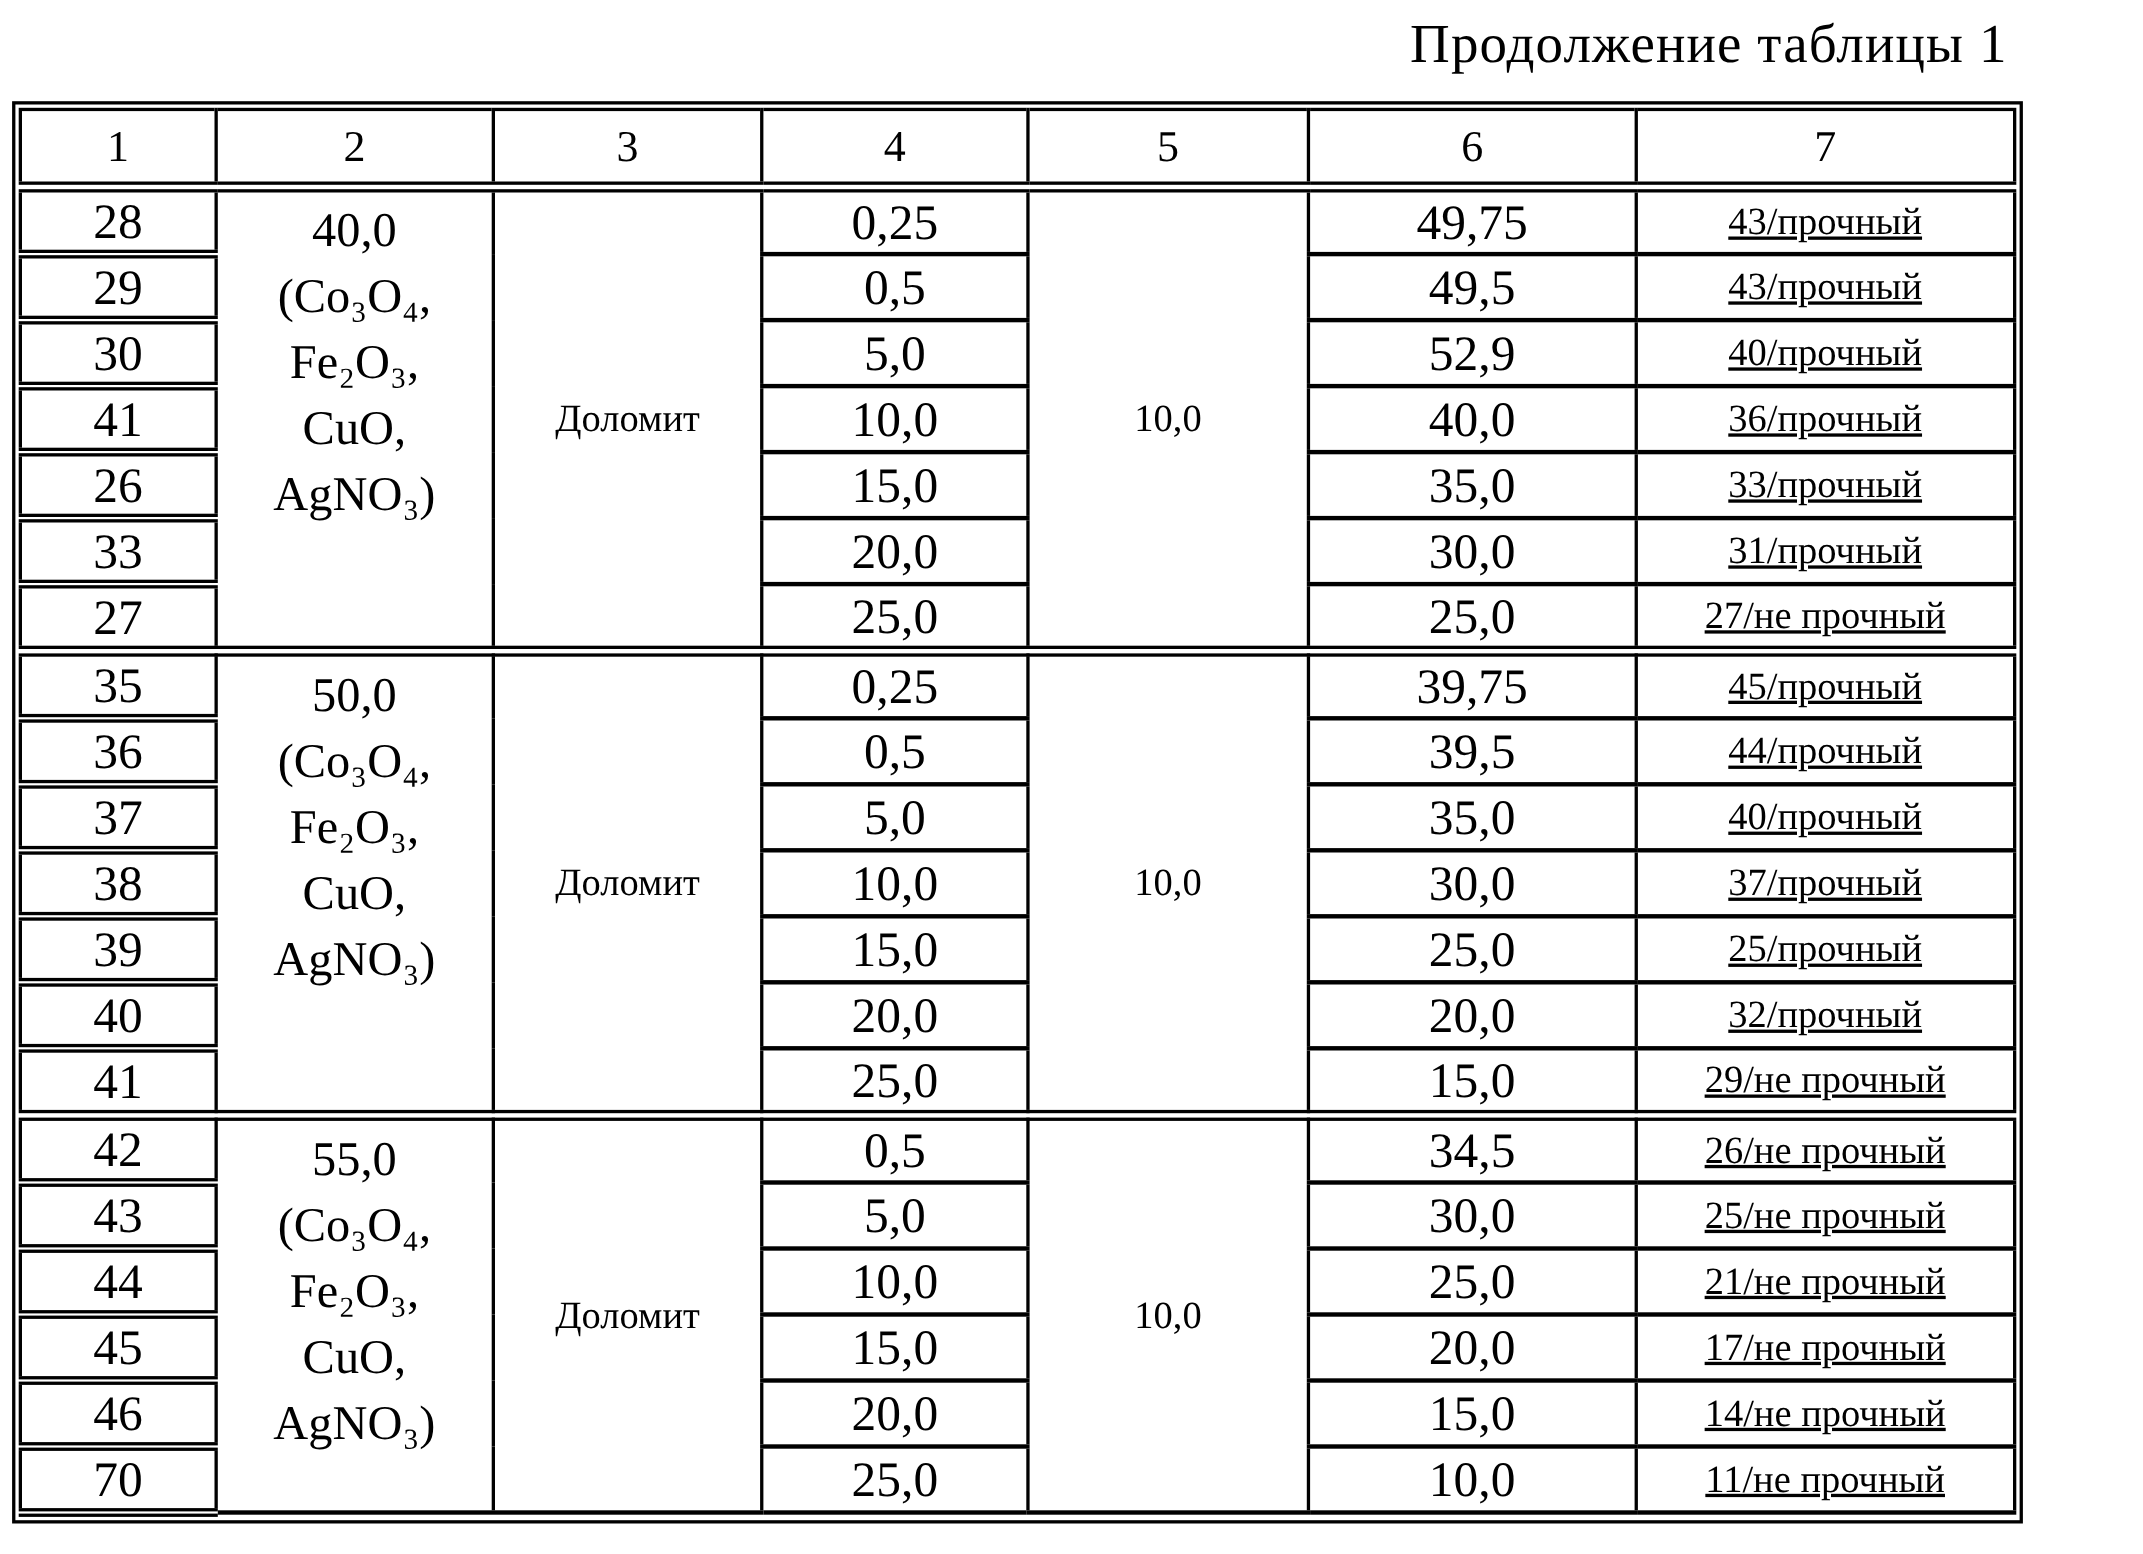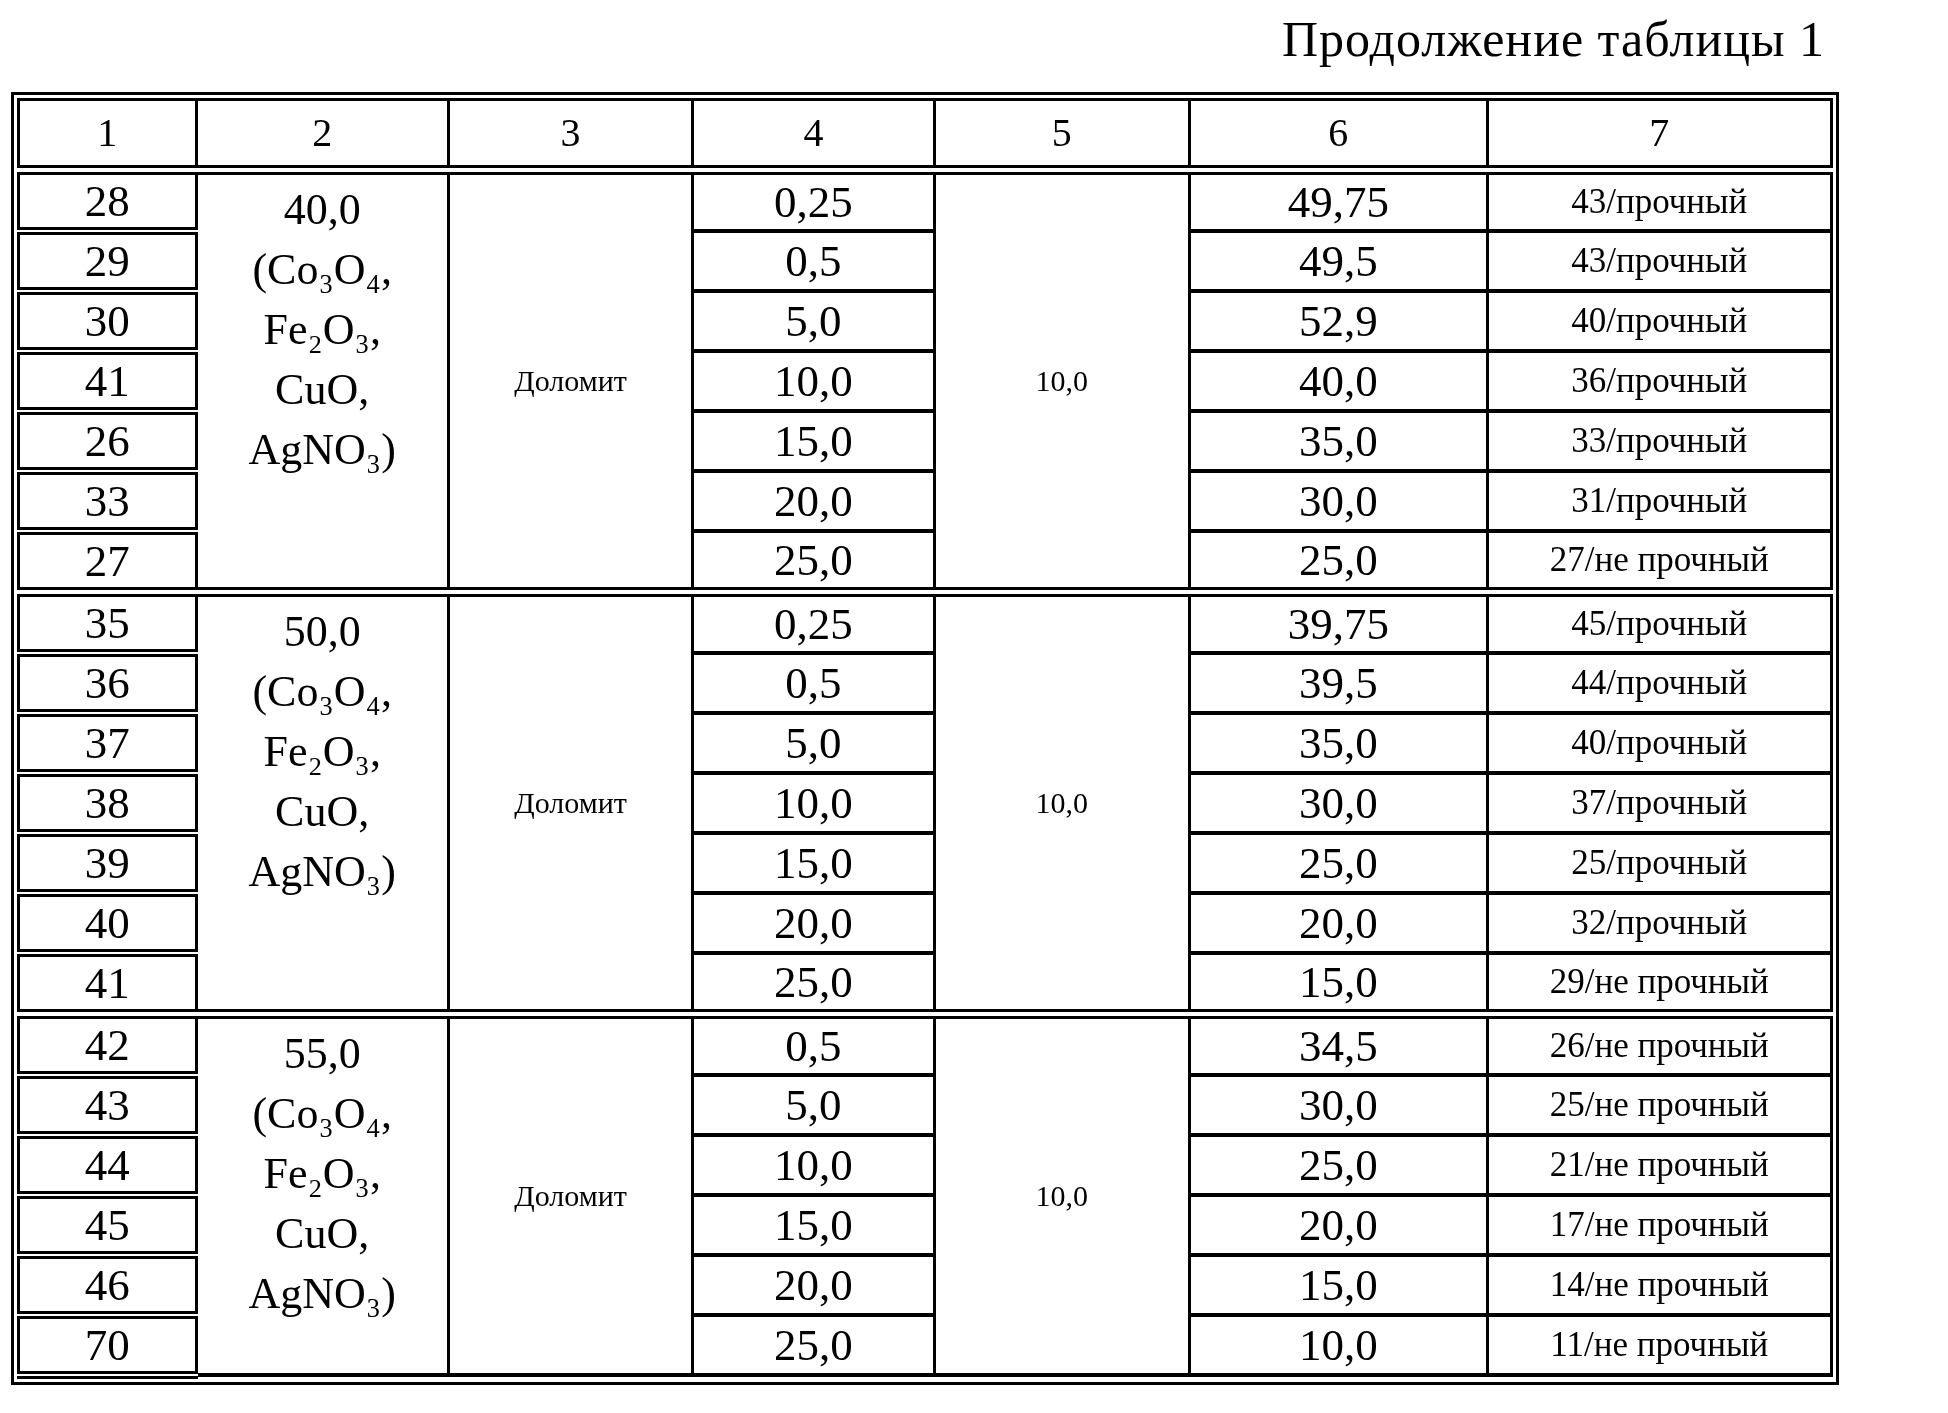--- a/index.html
+++ b/index.html
@@ -64,22 +64,22 @@
   tbody td.c1 {
     border-top: 8px double #000;
     border-bottom: 8px double #000;
   }
   tbody td.c2 {
     vertical-align: top;
     padding-top: 5px;
     line-height: 60px;
     font-size: 44px;
   }
-  tbody td.c3, tbody td.c5 { font-size: 30px; }
-  tbody td.c7 { font-size: 35px; }
+  tbody td.c3, tbody td.c5 { font-size: 35px; }
+  tbody td.c7 { font-size: 35px; text-decoration: underline; }
   .formula-line { white-space: nowrap; }
 </style>
 </head>
 <body>
 
 <div class="page">
 
   <div class="doc-title">Продолжение таблицы 1</div>
 
   <div class="frame">

